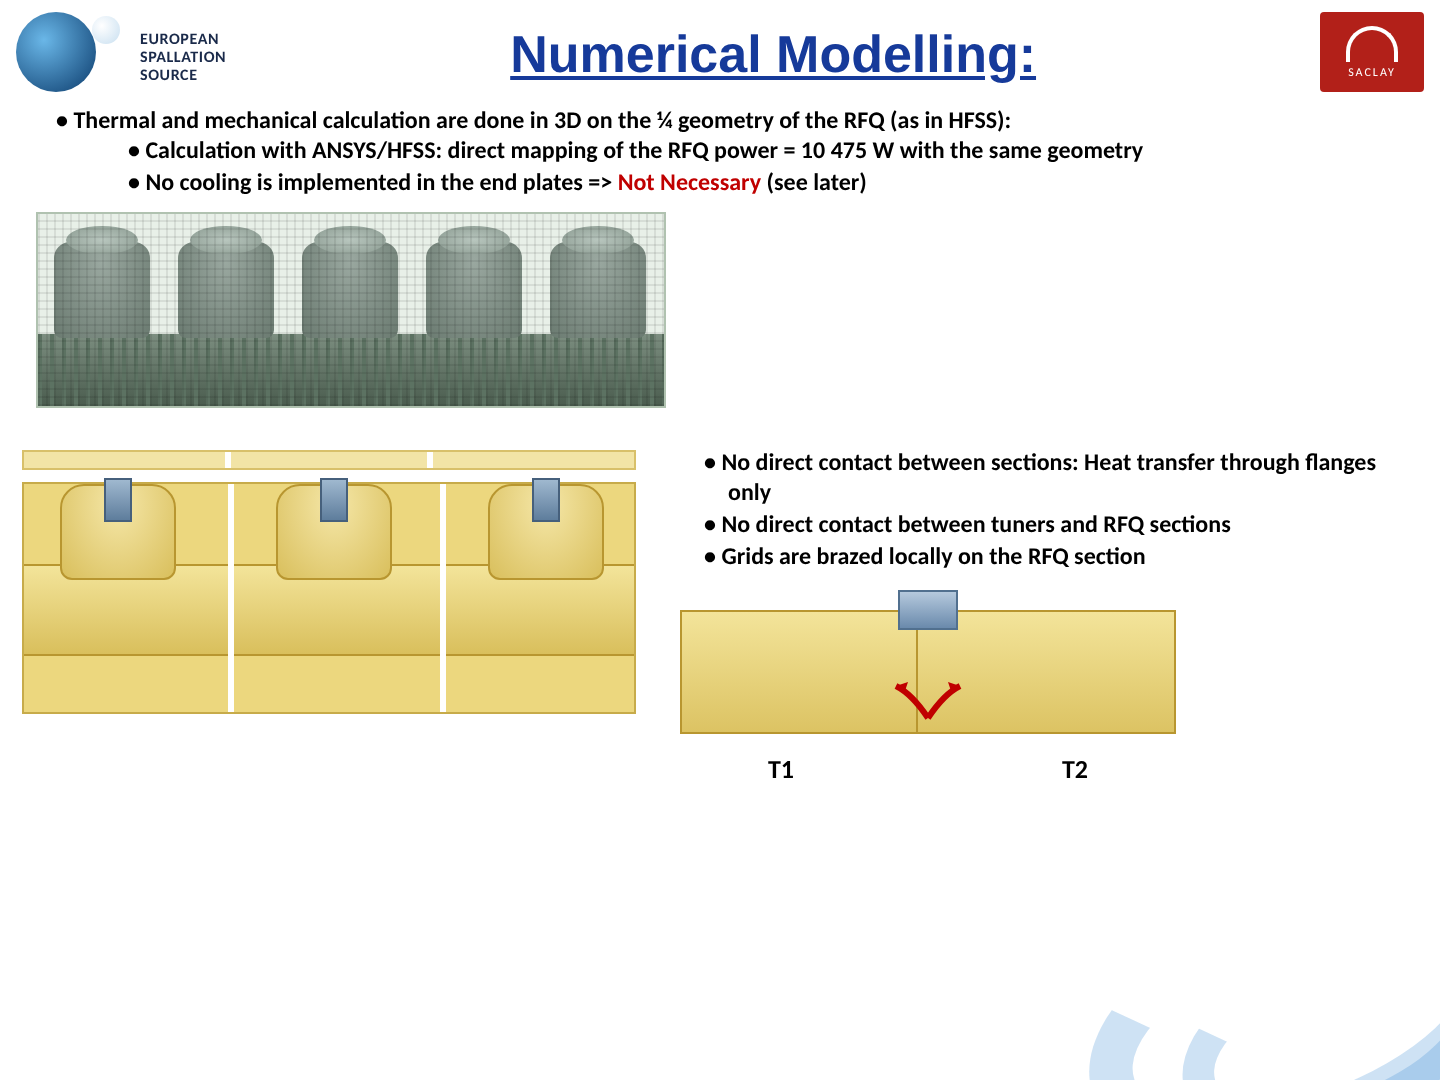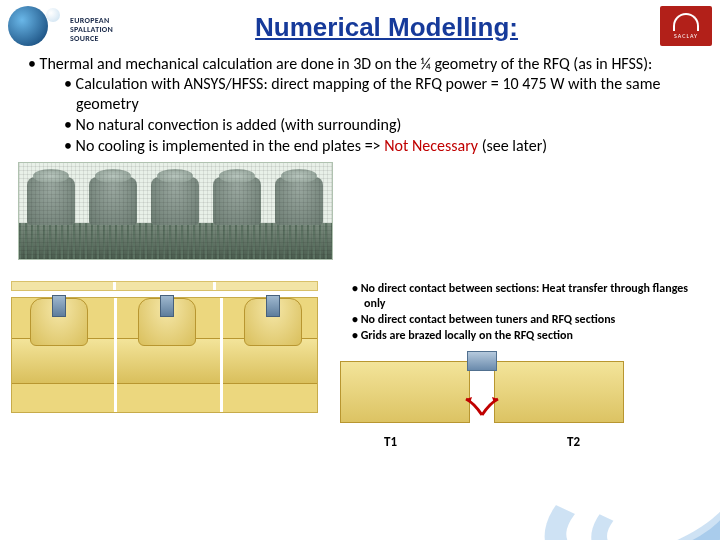--- a/index.html
+++ b/index.html
@@ -69,23 +69,23 @@
     border-bottom: none;
     border-radius: 26px 26px 0 0;
     position: relative;
   }
   .logo-cea .txt {
     font-size: 6px; color: #fff; letter-spacing: 1px; margin-top: 1px;
   }
 
   .content {
     padding: 6px 20px 0 28px;
-    font-size: 16px;
+    font-size: 12px;
     color: #000;
-    font-weight: 400;
+    font-weight: 700;
     line-height: 1.25;
   }
   ul.top { list-style: none; }
   ul.top > li::before { content: "• "; margin-left: -12px; }
   ul.top > li { margin-left: 12px; }
   ul.sub { list-style: none; margin-left: 24px; }
   ul.sub > li::before { content: "• "; margin-left: -12px; }
   ul.sub > li { margin-left: 12px; margin-bottom: 1px; }
   .red { color: #c00000; }
 
@@ -185,21 +185,21 @@
   .lower-right {
     flex: 1;
     padding-left: 18px;
   }
   ul.sub2 { list-style: none; margin-left: 12px; font-weight: 700; font-size: 12px; }
   ul.sub2 > li::before { content: "• "; margin-left: -12px; }
   ul.sub2 > li { margin-left: 12px; margin-bottom: 1px; line-height: 1.25; }
 
   .bottom-fig {
     margin-top: 10px;
-    width: 284px;
+    width: 248px;
     height: 100px;
     position: relative;
     background: #fff;
   }
   .bottom-fig .block {
     position: absolute; top: 8px; bottom: 30px;
     background: linear-gradient(#f3e49a, #dcc363);
     border: 1px solid #b89630;
   }
   .bottom-fig .b1 { left: 0; width: 130px; }
@@ -252,21 +252,20 @@
     <div class="txt">SACLAY</div>
   </div>
 </div>
 
 <div class="content">
   <ul class="top">
     <li>
       <span>Thermal and mechanical calculation are done in 3D on the ¼ geometry of the RFQ (as in HFSS):</span>
       <ul class="sub">
         <li>Calculation with ANSYS/HFSS: direct mapping of the RFQ power = 10 475 W with the same geometry</li>
-        <li>No natural convection is added (with surrounding)</li>
         <li>
           <span>No cooling is implemented in the end plates =&gt; </span><span class="red">Not Necessary</span><span> (see later)</span>
         </li>
       </ul>
     </li>
   </ul>
 </div>
 
 <div class="mid-row">
   <div class="mesh-fig">

